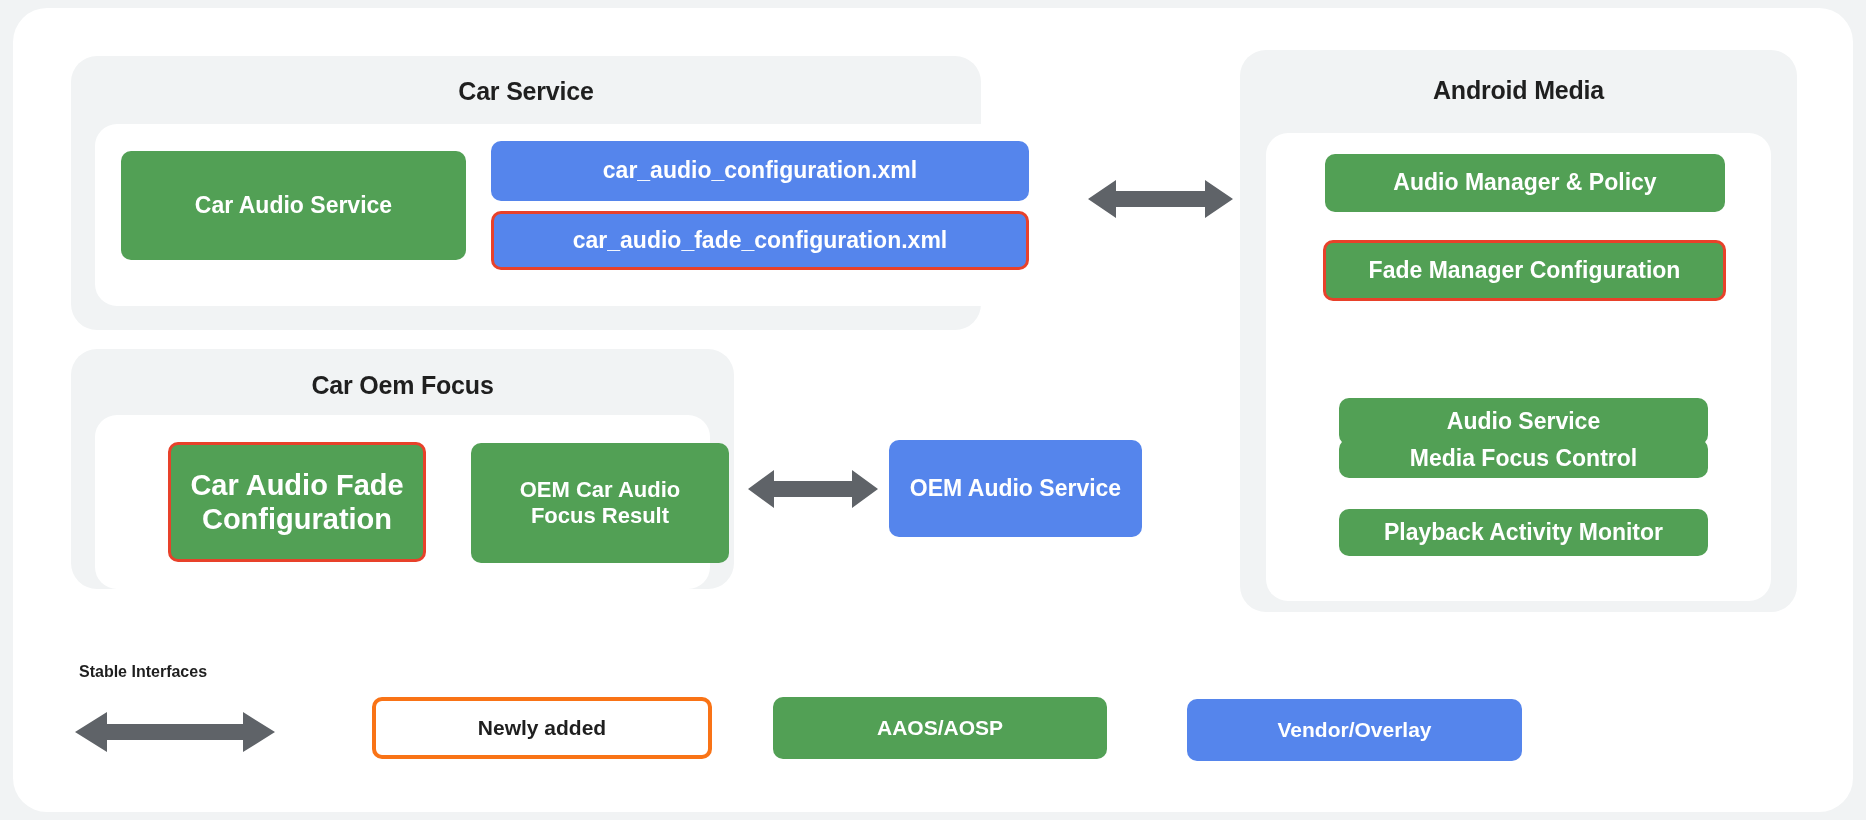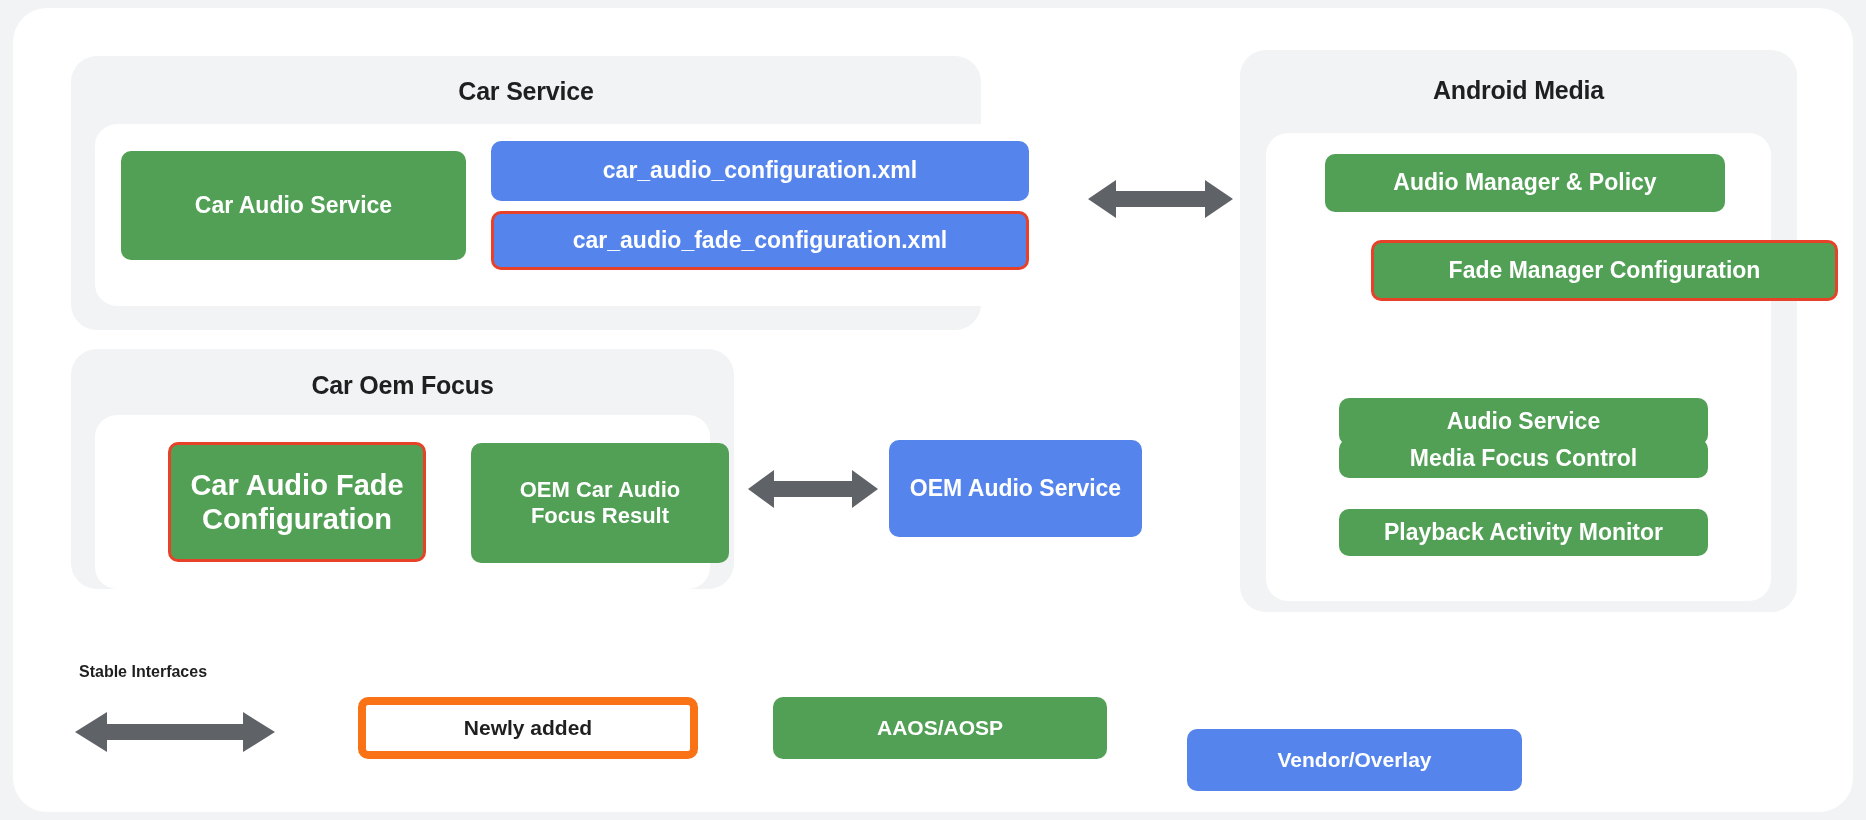--- a/index.html
+++ b/index.html
@@ -85,22 +85,23 @@
     display: flex;
     align-items: center;
     justify-content: center;
     border-radius: 10px;
     font-weight: bold;
     font-size: 21px;
     box-sizing: border-box;
   }
   .legend-box.outline {
     background: #ffffff;
-    border: 8px solid #f97316;
+    border: 4px solid #f97316;
     color: #1f1f1f;
+    margin-left: 14px;
   }
   .legend-box.green { background: #52a055; color: #ffffff; }
   .legend-box.blue  { background: #5585ec; color: #ffffff; }
 </style>
 </head>
 <body>
 
 <div id="canvas">
 
   <div class="group" style="left:58px; top:48px; width:910px; height:274px;">
@@ -125,21 +126,21 @@
     <div class="node green" style="left:400px; top:94px; width:258px; height:120px; font-size:22px;">OEM Car Audio Focus Result</div>
   </div>
 
   <div class="group" style="left:1227px; top:42px; width:557px; height:562px;">
     <div class="group-title" style="top:26px; font-size:25px;">Android Media</div>
 
     <div class="inner" style="left:26px; top:83px; width:505px; height:468px;"></div>
 
     <div class="node green" style="left:85px; top:104px; width:400px; height:58px; font-size:23px;">Audio Manager &amp; Policy</div>
 
-    <div class="node green hl" style="left:83px; top:190px; width:467px; height:61px; font-size:23px;margin-left:48px;">Fade Manager Configuration</div>
+    <div class="node green hl" style="left:83px; top:190px; width:403px; height:61px; font-size:23px;">Fade Manager Configuration</div>
 
     <div class="node green" style="left:99px; top:320px; width:369px; height:47px; font-size:23px;margin-top:28px;">Audio Service</div>
 
     <div class="node green" style="left:99px; top:389px; width:369px; height:39px; font-size:23px;">Media Focus Control</div>
 
     <div class="node green" style="left:99px; top:459px; width:369px; height:47px; font-size:23px;">Playback Activity Monitor</div>
   </div>
 
   <div class="node blue" style="left:876px; top:432px; width:253px; height:97px; font-size:23px;">OEM Audio Service</div>
 
@@ -160,15 +161,15 @@
   <div class="arrow" style="left:62px; top:701px;">
     <svg width="200" height="46" viewBox="0 0 200 46">
       <polygon points="0,23 32,3 32,15 168,15 168,3 200,23 168,43 168,31 32,31 32,43" fill="#5f6368"></polygon>
     </svg>
   </div>
 
   <div class="legend-box outline" style="left:345px; top:689px; width:340px; height:62px;">Newly added</div>
 
   <div class="legend-box green" style="left:760px; top:689px; width:334px; height:62px;">AAOS/AOSP</div>
 
-  <div class="legend-box blue" style="left:1174px; top:721px; width:335px; height:62px;">Vendor/Overlay</div>
+  <div class="legend-box blue" style="left:1174px; top:691px; width:335px; height:62px;">Vendor/Overlay</div>
 
 </div>
 
 </body></html>

